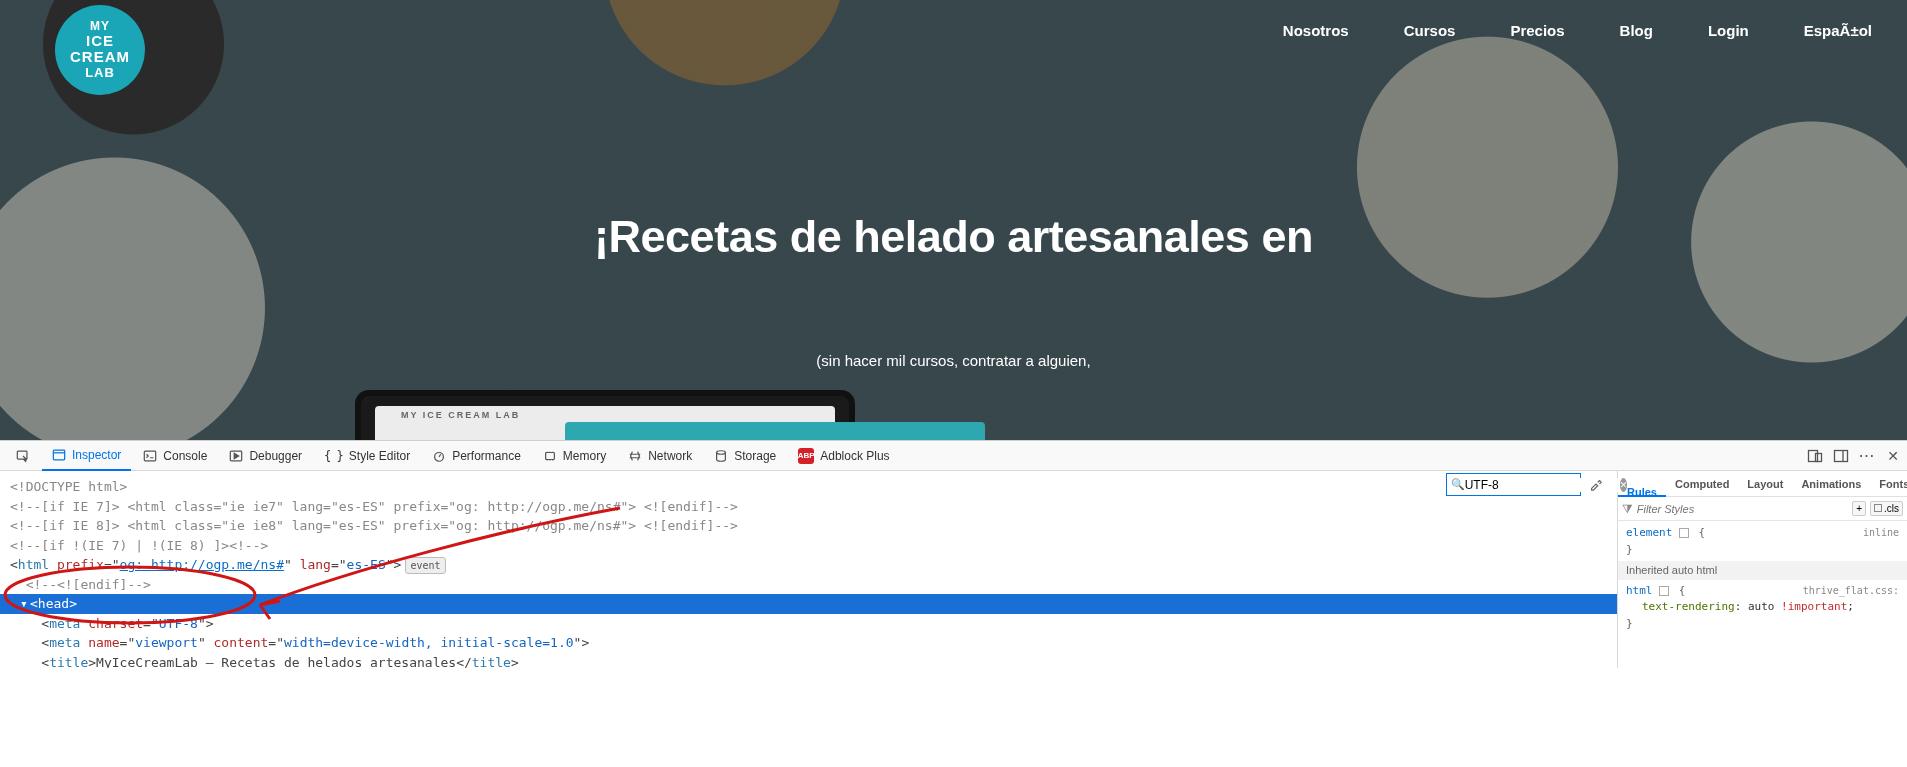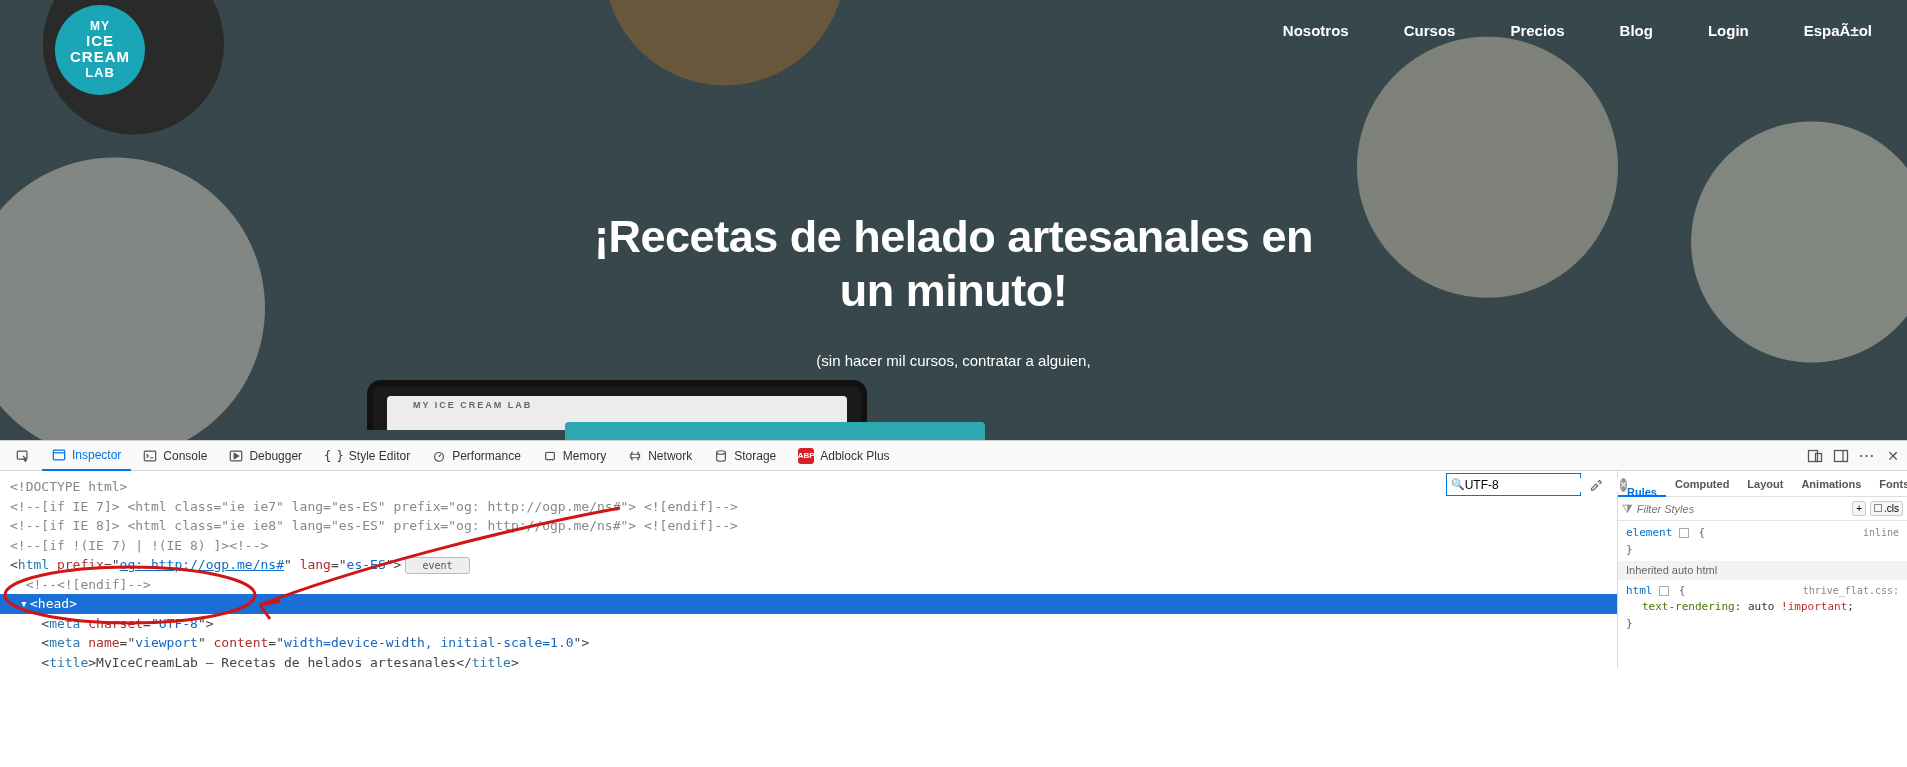--- a/index.html
+++ b/index.html
@@ -30,23 +30,23 @@
   .nav span{cursor:pointer;}
   .hero-title {
     position:absolute; top:210px; left:0; right:0; text-align:center;
     font-size:45px; font-weight:700; letter-spacing:-0.5px; line-height:1.2;
   }
   .hero-sub {
     position:absolute; top:350px; left:0; right:0; text-align:center;
     font-size:15px; font-weight:400; line-height:1.45;
   }
   .tablet {
-    position:absolute; left:355px; bottom:10px; width:500px; height:50px;
+    position:absolute; left:355px; bottom:0; width:500px; height:50px;
     background:#1a1a1a; border-radius:14px 14px 0 0;
-    border:6px solid #111; border-bottom:none;margin-left:12px;
+    border:6px solid #111; border-bottom:none;
   }
   .tablet::after{
     content:""; position:absolute; left:14px; right:14px; top:10px; bottom:0;
     background:#ececec; border-radius:4px 4px 0 0;
   }
   .tablet-label{
     position:absolute; left:40px; top:14px; font-size:9px; letter-spacing:2px;
     color:#666; z-index:2; font-weight:600;
   }
   .cta {
@@ -78,21 +78,21 @@
 
   .dt-body { display:flex; height:197px; }
   .dt-html { flex:1; padding:6px 10px; font-family:Consolas,Menlo,monospace; font-size:13px; line-height:1.5; color:#444; position:relative; overflow:hidden;}
   .dt-html .c-tag{color:#2a7ab0;} .dt-html .c-attr{color:#b02a2a;} .dt-html .c-val{color:#1565c0;}
   .dt-html .c-com{color:#888;}
   .dt-html .c-url{color:#0b6dc7; text-decoration:underline;}
   .dt-html .sel-row{background:#1a6fd6; color:#fff; display:block; margin-left:-10px; padding-left:20px; margin-right:-10px;}
   .dt-html .sel-row .twisty{color:#fff;}
   .dt-html .twisty{display:inline-block; width:10px;}
   .dt-html .row{display:block; white-space:pre;}
-  .pill{display:inline-block;background:#eee;border:1px solid #bbb;border-radius:3px;padding:0 16px;font-size:10px;color:#555;margin-left:4px;}
+  .pill{display:inline-block;background:#eee;border:1px solid #bbb;border-radius:3px;padding:0 4px;font-size:10px;color:#555;margin-left:4px;}
 
   .dt-search {
     position:absolute; right:326px; top:32px; width:135px; height:23px; display:flex; align-items:center;
     border:1px solid #0074e8; background:#fff; padding:0 4px;
   }
   .dt-search input{border:none;outline:none;font-size:12px;flex:1; font-family:inherit;}
   .dt-clear{width:14px;height:14px;background:#999;border-radius:50%;color:#fff;display:flex;align-items:center;justify-content:center;font-size:9px;cursor:pointer;}
   .dt-eyedrop{position:absolute; right:304px; top:36px; color:#666;}
 
   .dt-rules {
@@ -130,21 +130,20 @@
   <div class="nav">
     <span>Nosotros</span>
     <span>Cursos</span>
     <span>Precios</span>
     <span>Blog</span>
     <span>Login</span>
     <span>EspaÃ±ol</span>
   </div>
   <div class="hero-title">
     <div>¡Recetas de helado artesanales en</div>
-    <div>un minuto!</div>
   </div>
   <div class="hero-sub">
     <div>(sin hacer mil cursos, contratar a alguien,</div>
   </div>
   <div class="tablet">
     <span class="tablet-label">MY ICE CREAM LAB</span>
   </div>
   <div class="cta"></div>
 </div>
 

